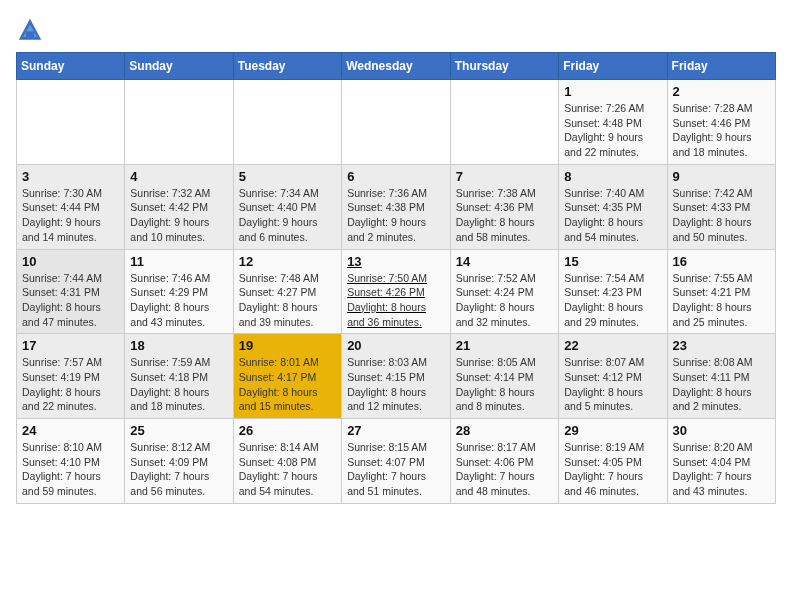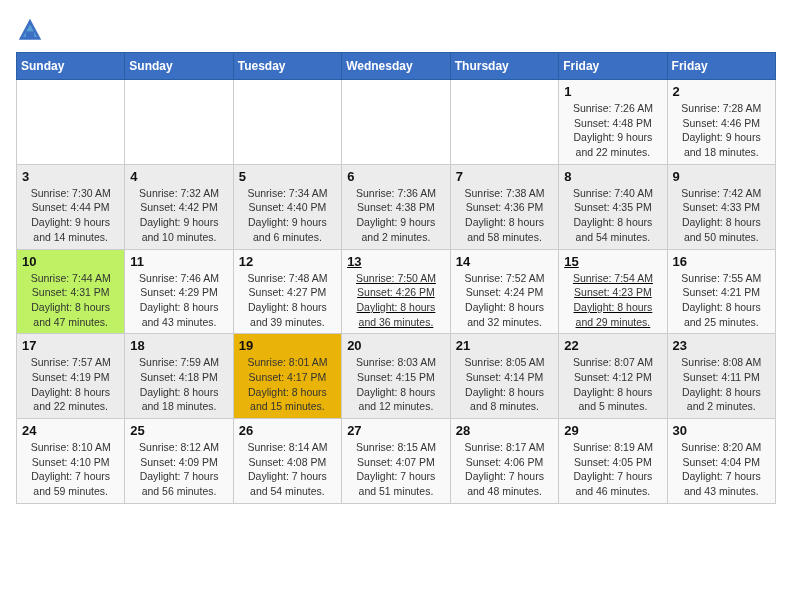--- a/index.html
+++ b/index.html
@@ -75,21 +75,20 @@
     .day-number {
       font-weight: bold;
       font-size: 13px;
       margin-bottom: 2px;
       color: #111;
     }
     .day-info {
       color: #333;
       font-size: 10.5px;
       line-height: 1.4;
-      text-align: center;
     }
     .empty-cell {
       background: #fff !important;
     }
     .row-even td { background: #ececec; }
     .row-odd td { background: #f9f9f9; }
   </style>
 </head>
 <body>
 
@@ -163,41 +162,41 @@
         <td style="background: rgb(236, 236, 236);">
           <div class="day-number">8</div>
           <div class="day-info">Sunrise: 7:40 AM<br>Sunset: 4:35 PM<br>Daylight: 8 hours<br>and 54 minutes.</div>
         </td>
         <td style="background: rgb(236, 236, 236);">
           <div class="day-number">9</div>
           <div class="day-info">Sunrise: 7:42 AM<br>Sunset: 4:33 PM<br>Daylight: 8 hours<br>and 50 minutes.</div>
         </td>
       </tr>
       <tr class="row-odd">
-        <td style="background: #bef264;">
+        <td style="background: #e5e5e5;">
           <div class="day-number">10</div>
           <div class="day-info">Sunrise: 7:44 AM<br>Sunset: 4:31 PM<br>Daylight: 8 hours<br>and 47 minutes.</div>
         </td>
         <td style="background: rgb(249, 249, 249); margin-left: 8px;">
           <div class="day-number">11</div>
           <div class="day-info">Sunrise: 7:46 AM<br>Sunset: 4:29 PM<br>Daylight: 8 hours<br>and 43 minutes.</div>
         </td>
         <td style="background: rgb(249, 249, 249);">
           <div class="day-number">12</div>
           <div class="day-info">Sunrise: 7:48 AM<br>Sunset: 4:27 PM<br>Daylight: 8 hours<br>and 39 minutes.</div>
         </td>
         <td style="background: rgb(249, 249, 249); text-decoration: underline;">
           <div class="day-number">13</div>
           <div class="day-info">Sunrise: 7:50 AM<br>Sunset: 4:26 PM<br>Daylight: 8 hours<br>and 36 minutes.</div>
         </td>
         <td style="background: rgb(249, 249, 249);">
           <div class="day-number">14</div>
           <div class="day-info">Sunrise: 7:52 AM<br>Sunset: 4:24 PM<br>Daylight: 8 hours<br>and 32 minutes.</div>
         </td>
-        <td style="background: rgb(249, 249, 249); text-decoration: underline;">
+        <td style="background: rgb(249, 249, 249);">
           <div class="day-number">15</div>
           <div class="day-info">Sunrise: 7:54 AM<br>Sunset: 4:23 PM<br>Daylight: 8 hours<br>and 29 minutes.</div>
         </td>
         <td style="background: rgb(249, 249, 249);">
           <div class="day-number">16</div>
           <div class="day-info">Sunrise: 7:55 AM<br>Sunset: 4:21 PM<br>Daylight: 8 hours<br>and 25 minutes.</div>
         </td>
       </tr>
       <tr class="row-even">
         <td style="background: rgb(236, 236, 236); margin-left: 14px;">

